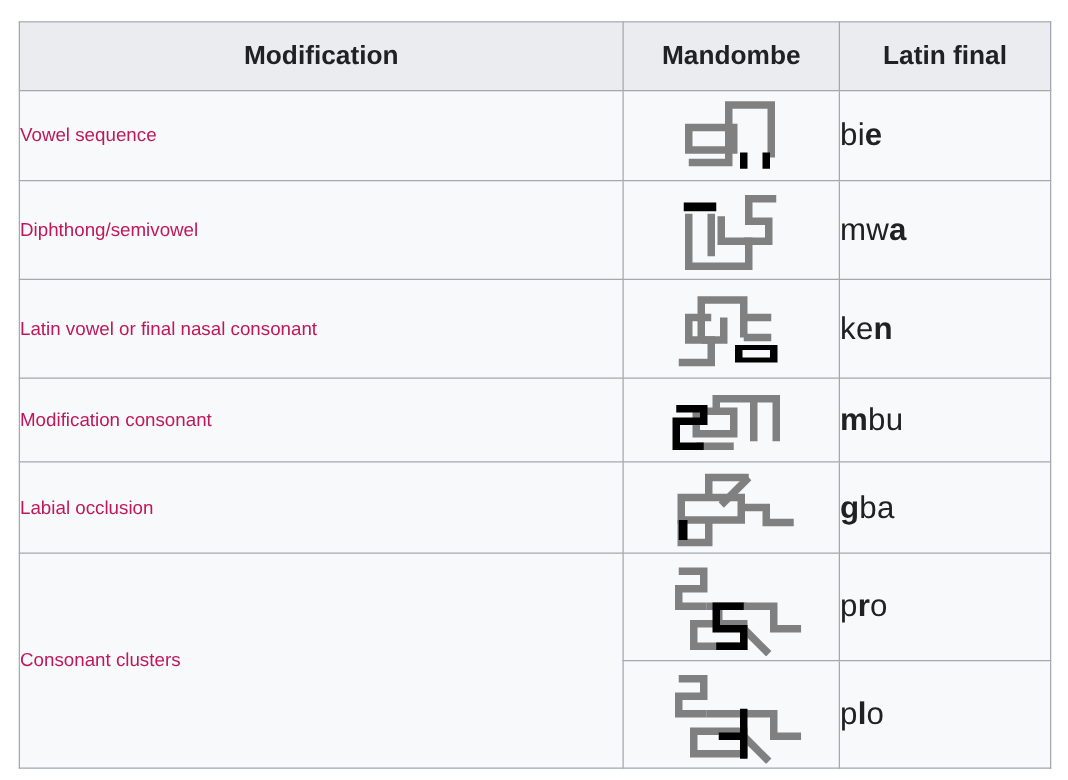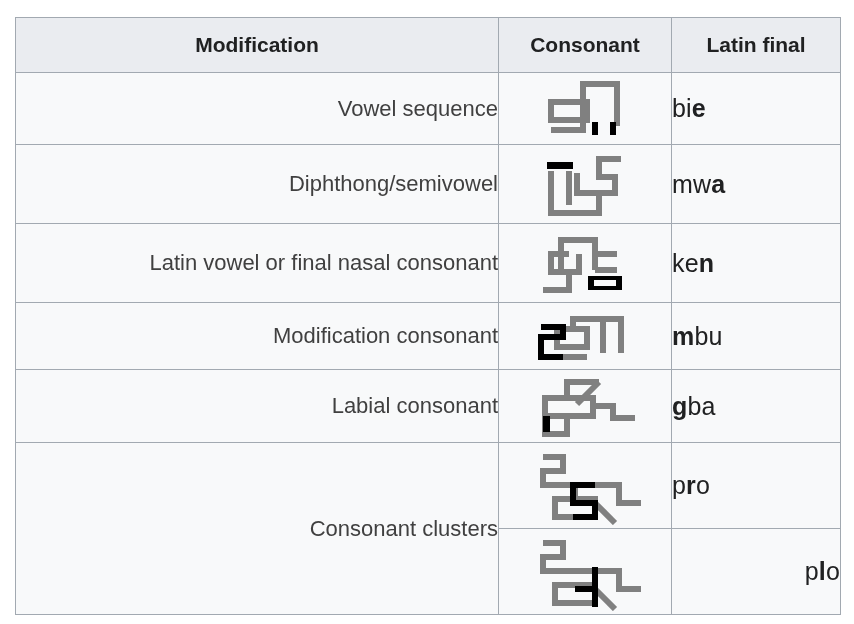--- a/index.html
+++ b/index.html
@@ -40,25 +40,25 @@
     text-align: center;
     font-size: 21px;
     height: 54px;
     line-height: 54px;
   }
   th.col-mod  { width: 482px; }
   th.col-man  { width: 172px; }
   th.col-lat  { width: 168px; }
 
   td.cell-mod {
-    font-size: 22px;
-    text-align: right;
+    font-size: 15px;
+    text-align: left;
     padding-left: 14px;
     vertical-align: middle;
-    color: #404040;
+    color: #be185d;
   }
   td.cell-man {
     text-align: center;
     vertical-align: middle;
     padding: 2px 0;
   }
   td.cell-lat {
     font-size: 25px;
     text-align: left;
     padding-left: 14px;
@@ -75,31 +75,31 @@
   }
   .glyph-box svg { display: block; }
 
   
   tr.r-bie  td { height: 71px; }
   tr.r-mwa  td { height: 78px; margin-left: 28px; }
   tr.r-ken  td { height: 78px; }
   tr.r-mbu  td { height: 66px; }
   tr.r-gba  td { height: 72px; }
   tr.r-pro  td { height: 85px; }
-  tr.r-plo  td { height: 85px; text-align: right; }
+  tr.r-plo  td { height: 85px; }
 </style>
 </head>
 <body>
 
 <div id="table-wrap">
   <table class="wikitable">
     <thead>
       <tr>
         <th class="col-mod">Modification</th>
-        <th class="col-man">Consonant</th>
+        <th class="col-man">Mandombe</th>
         <th class="col-lat">Latin final</th>
       </tr>
     </thead>
     <tbody>
 
       <tr class="r-bie">
         <td class="cell-mod">Vowel sequence</td>
         <td class="cell-man">
           <span class="glyph-box">
             <svg width="108" height="62" viewBox="0 0 108 62" aria-hidden="true">
@@ -174,21 +174,21 @@
               </g>
             </svg>
           </span>
         </td>
         <td class="cell-lat">
           <span></span><b>m</b><span>bu</span>
         </td>
       </tr>
 
       <tr class="r-gba">
-        <td class="cell-mod">Labial consonant</td>
+        <td class="cell-mod">Labial occlusion</td>
         <td class="cell-man">
           <span class="glyph-box">
             <svg width="108" height="64" viewBox="0 0 108 64" aria-hidden="true">
               <g fill="none" stroke="#808080" stroke-width="6">
                 <path d="M14 24 h48 v18 h-48 z"></path>
                 <path d="M14 42 v18 h22 v-18"></path>
                 <path d="M36 24 v-16 h32"></path>
                 <path d="M62 32 h20 v12 h22"></path>
                 <path d="M68 8 l-22 22"></path>
               </g>

